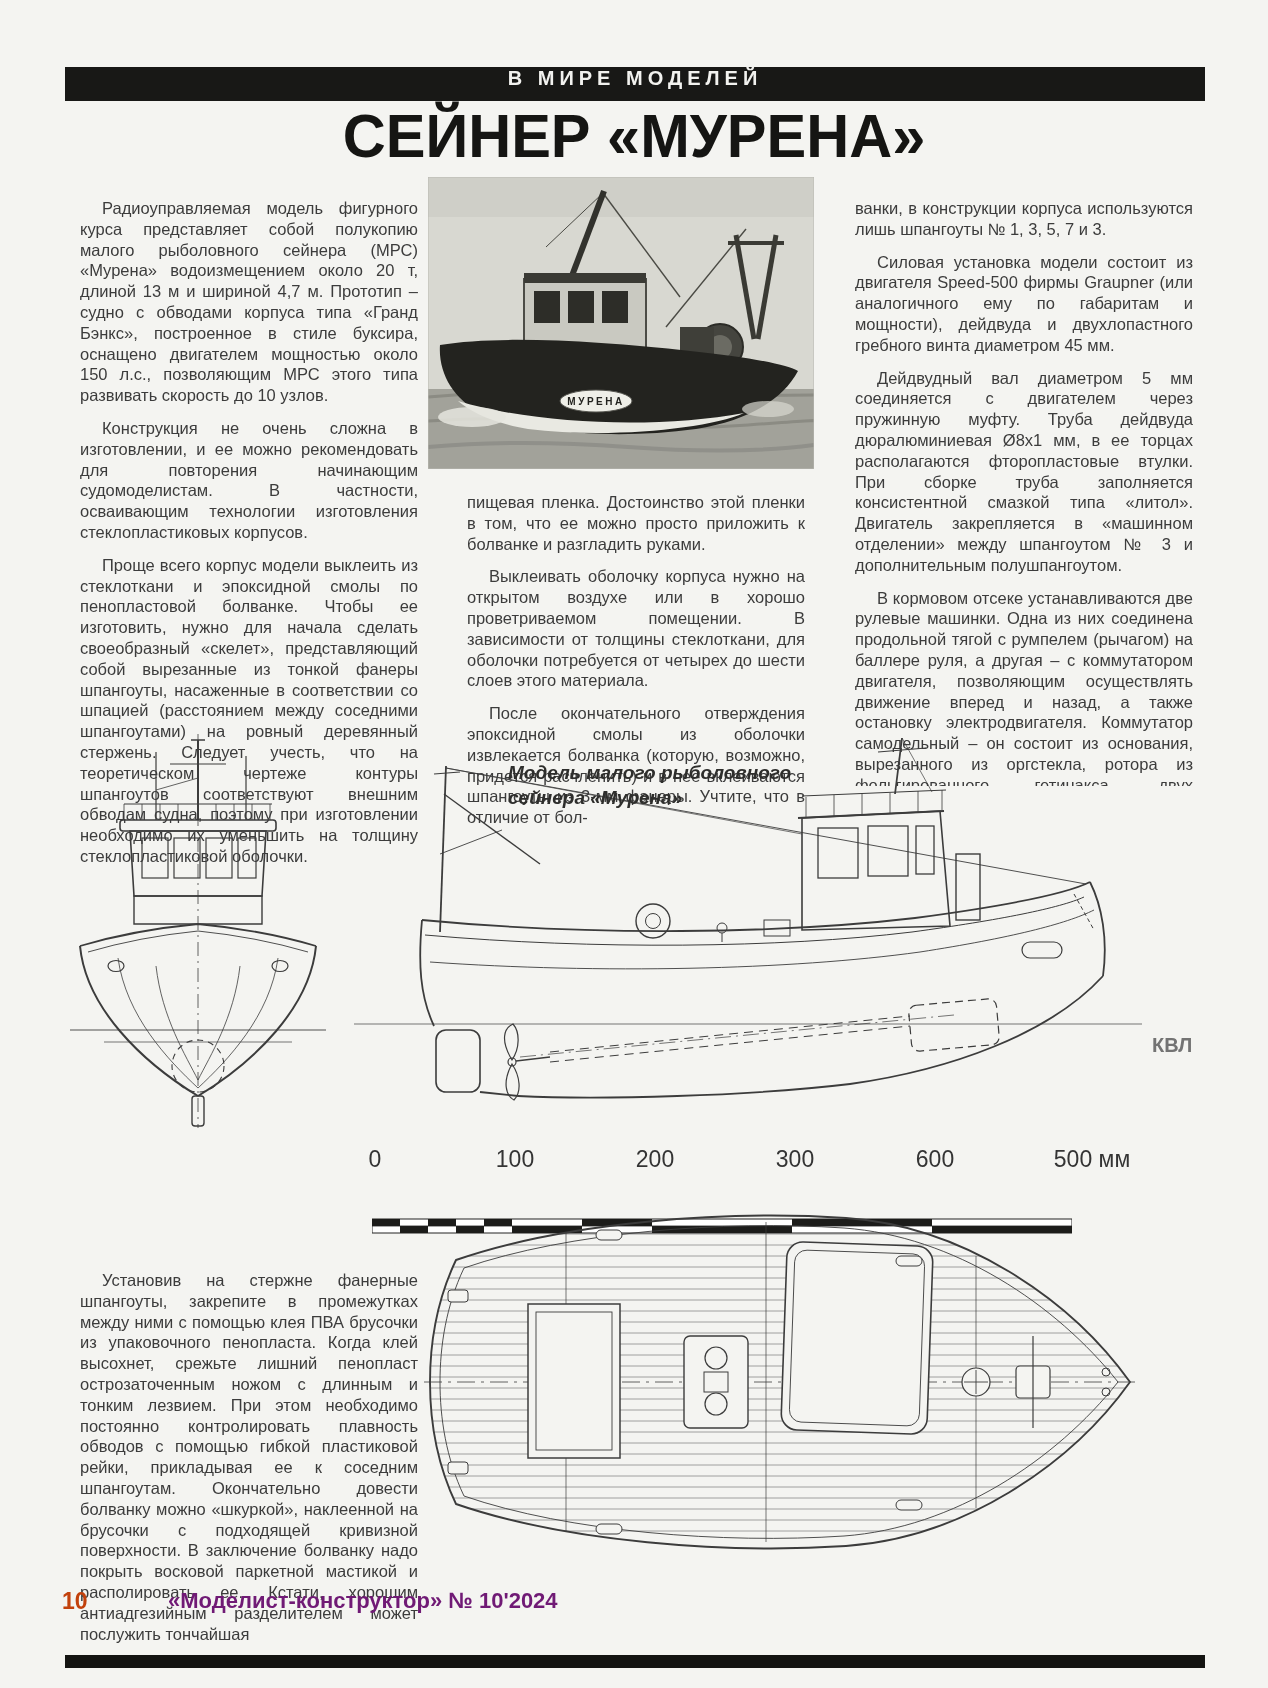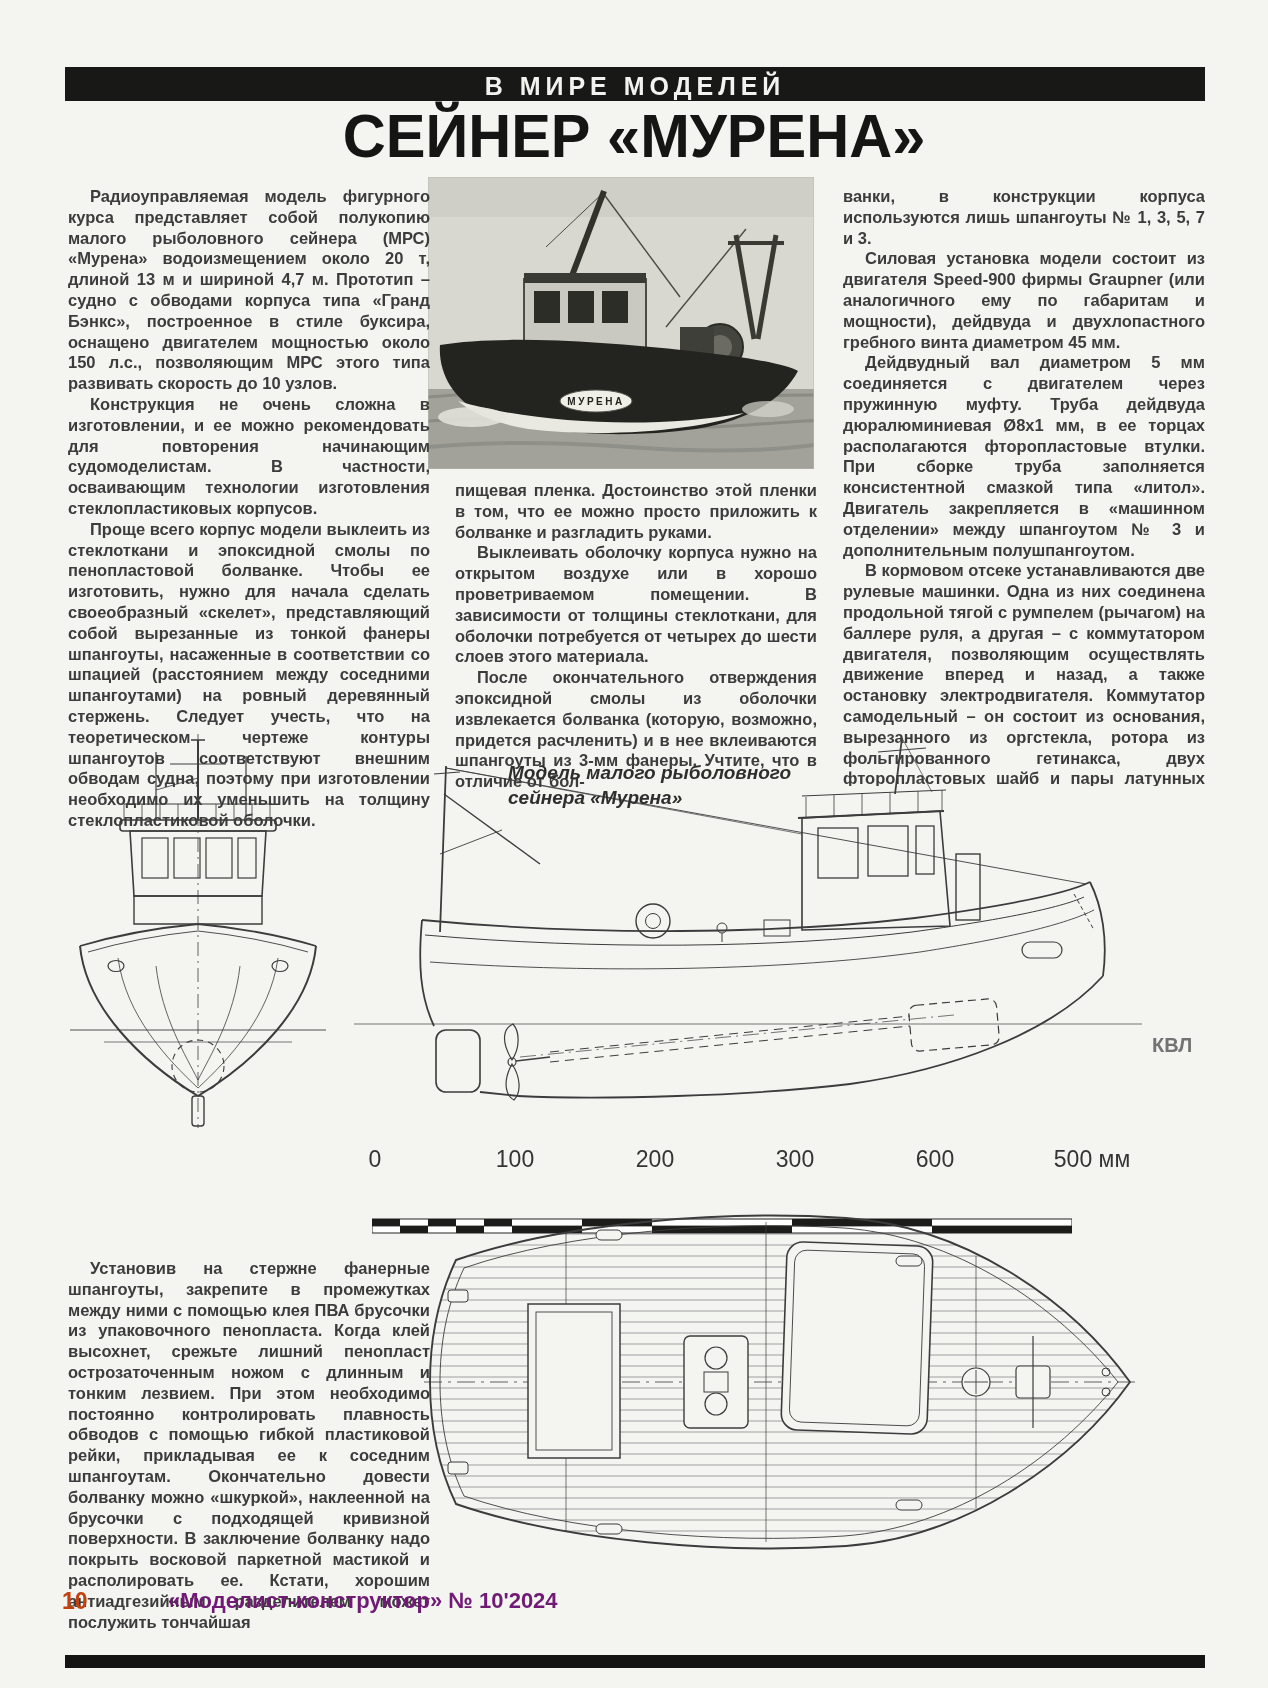--- a/index.html
+++ b/index.html
@@ -7,36 +7,36 @@
     position:relative;
     width:1268px;height:1688px;
     background:#f4f4f1;
     font-family:"Liberation Sans", sans-serif;
     color:#3a3a3a;
     overflow:hidden;
   }
   .kicker-bar{
     position:absolute;left:65px;top:67px;width:1140px;height:34px;
     background:#181816;color:#f2f2ef;
-    display:flex;align-items:flex-end;justify-content:center;
-    font-size:25px;font-weight:bold;letter-spacing:5px;
+    display:flex;align-items:flex-start;justify-content:center;
+    font-size:20px;font-weight:bold;letter-spacing:5px;
   }
   .page-title{
     position:absolute;left:0;top:100px;width:1268px;
     text-align:center;
     font-size:62px;font-weight:800;letter-spacing:0px;color:#151513;
     transform:scaleX(.96);transform-origin:center;
     font-stretch:condensed;
   }
   .col{
     position:absolute;width:362px;
     text-align:justify;
     font-size:16.5px;line-height:20.8px;color:#3c3c3c;
   }
-  .col p{margin:0;text-indent:22px;font-weight:bold;}
+  .col p{margin:12px;text-indent:22px;}
   .col p.noindent{text-indent:0;}
   #col1{left:68px;top:186px;height:560px;}
   #col2{left:455px;top:480px;height:300px;}
   #col3{left:843px;top:186px;height:600px;overflow:hidden;}
   #colBottom{left:68px;top:1258px;height:350px;}
   .photo-frame{
     position:absolute;left:428px;top:177px;width:386px;height:292px;
     background:#bef264;
   }
   .drawing{position:absolute;}
@@ -126,21 +126,21 @@
   <p>Конструкция не очень сложна в изготовлении, и ее можно рекомендовать для повторения начинающим судомоделистам. В частности, осваивающим технологии изготовления стеклопластиковых корпусов.</p>
   <p>Проще всего корпус модели выклеить из стеклоткани и эпоксидной смолы по пенопластовой болванке. Чтобы ее изготовить, нужно для начала сделать своеобразный «скелет», представляющий собой вырезанные из тонкой фанеры шпангоуты, насаженные в соответствии со шпацией (расстоянием между соседними шпангоутами) на ровный деревянный стержень. Следует учесть, что на теоретическом чертеже контуры шпангоутов соответствуют внешним обводам судна, поэтому при изготовлении необходимо их уменьшить на толщину стеклопластиковой оболочки.</p>
 </div>
 <div class="col" id="col2">
   <p class="noindent">пищевая пленка. Достоинство этой пленки в том, что ее можно просто приложить к болванке и разгладить руками.</p>
   <p>Выклеивать оболочку корпуса нужно на открытом воздухе или в хорошо проветриваемом помещении. В зависимости от толщины стеклоткани, для оболочки потребуется от четырех до шести слоев этого материала.</p>
   <p>После окончательного отверждения эпоксидной смолы из оболочки извлекается болванка (которую, возможно, придется расчленить) и в нее вклеиваются шпангоуты из 3-мм фанеры. Учтите, что в отличие от бол-</p>
 </div>
 <div class="col" id="col3">
   <p class="noindent">ванки, в конструкции корпуса используются лишь шпангоуты № 1, 3, 5, 7 и 3.</p>
-  <p>Силовая установка модели состоит из двигателя Speed-900 фирмы Graupner (или аналогичного ему по габаритам и мощности), дейдвуда и двухлопастного гребного винта диаметром 45 мм.</p>
+  <p>Силовая установка модели состоит из двигателя Speed-500 фирмы Graupner (или аналогичного ему по габаритам и мощности), дейдвуда и двухлопастного гребного винта диаметром 45 мм.</p>
   <p>Дейдвудный вал диаметром 5 мм соединяется с двигателем через пружинную муфту. Труба дейдвуда дюралюминиевая Ø8х1 мм, в ее торцах располагаются фторопластовые втулки. При сборке труба заполняется консистентной смазкой типа «литол». Двигатель закрепляется в «машинном отделении» между шпангоутом № 3 и дополнительным полушпангоутом.</p>
   <p>В кормовом отсеке устанавливаются две рулевые машинки. Одна из них соединена продольной тягой с румпелем (рычагом) на баллере руля, а другая – с коммутатором двигателя, позволяющим осуществлять движение вперед и назад, а также остановку электродвигателя. Коммутатор самодельный – он состоит из основания, вырезанного из оргстекла, ротора из фольгированного гетинакса, двух фторопластовых шайб и пары латунных щеток. На роторе фольга срезается (или стравляется раствором хлорного</p>
 </div>
 
 <div class="drawing" id="bowView">
   <svg width="270" height="404" viewBox="0 0 270 404" fill="none" stroke="#3c3c3c">
     <line x1="134" y1="4" x2="134" y2="398" stroke-width="0.8" stroke-dasharray="14 5 2 5"></line>
     <line x1="134" y1="10" x2="134" y2="90" stroke-width="2"></line>
     <line x1="127" y1="10" x2="141" y2="10" stroke-width="1.5"></line>
     <line x1="106" y1="34" x2="162" y2="34" stroke-width="1.2"></line>

